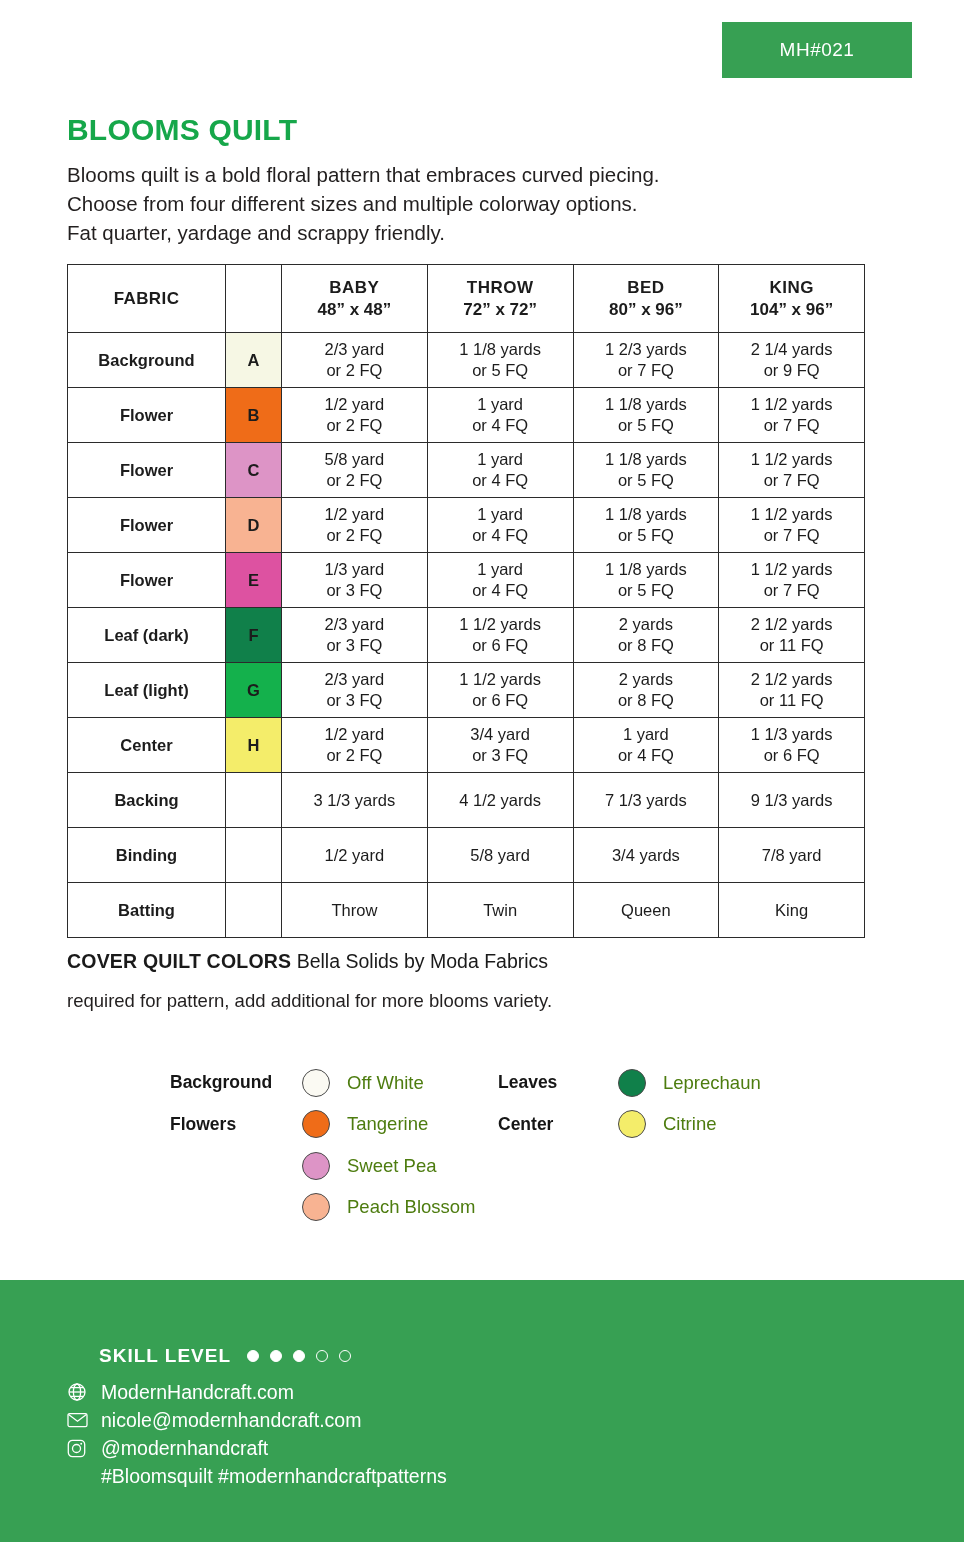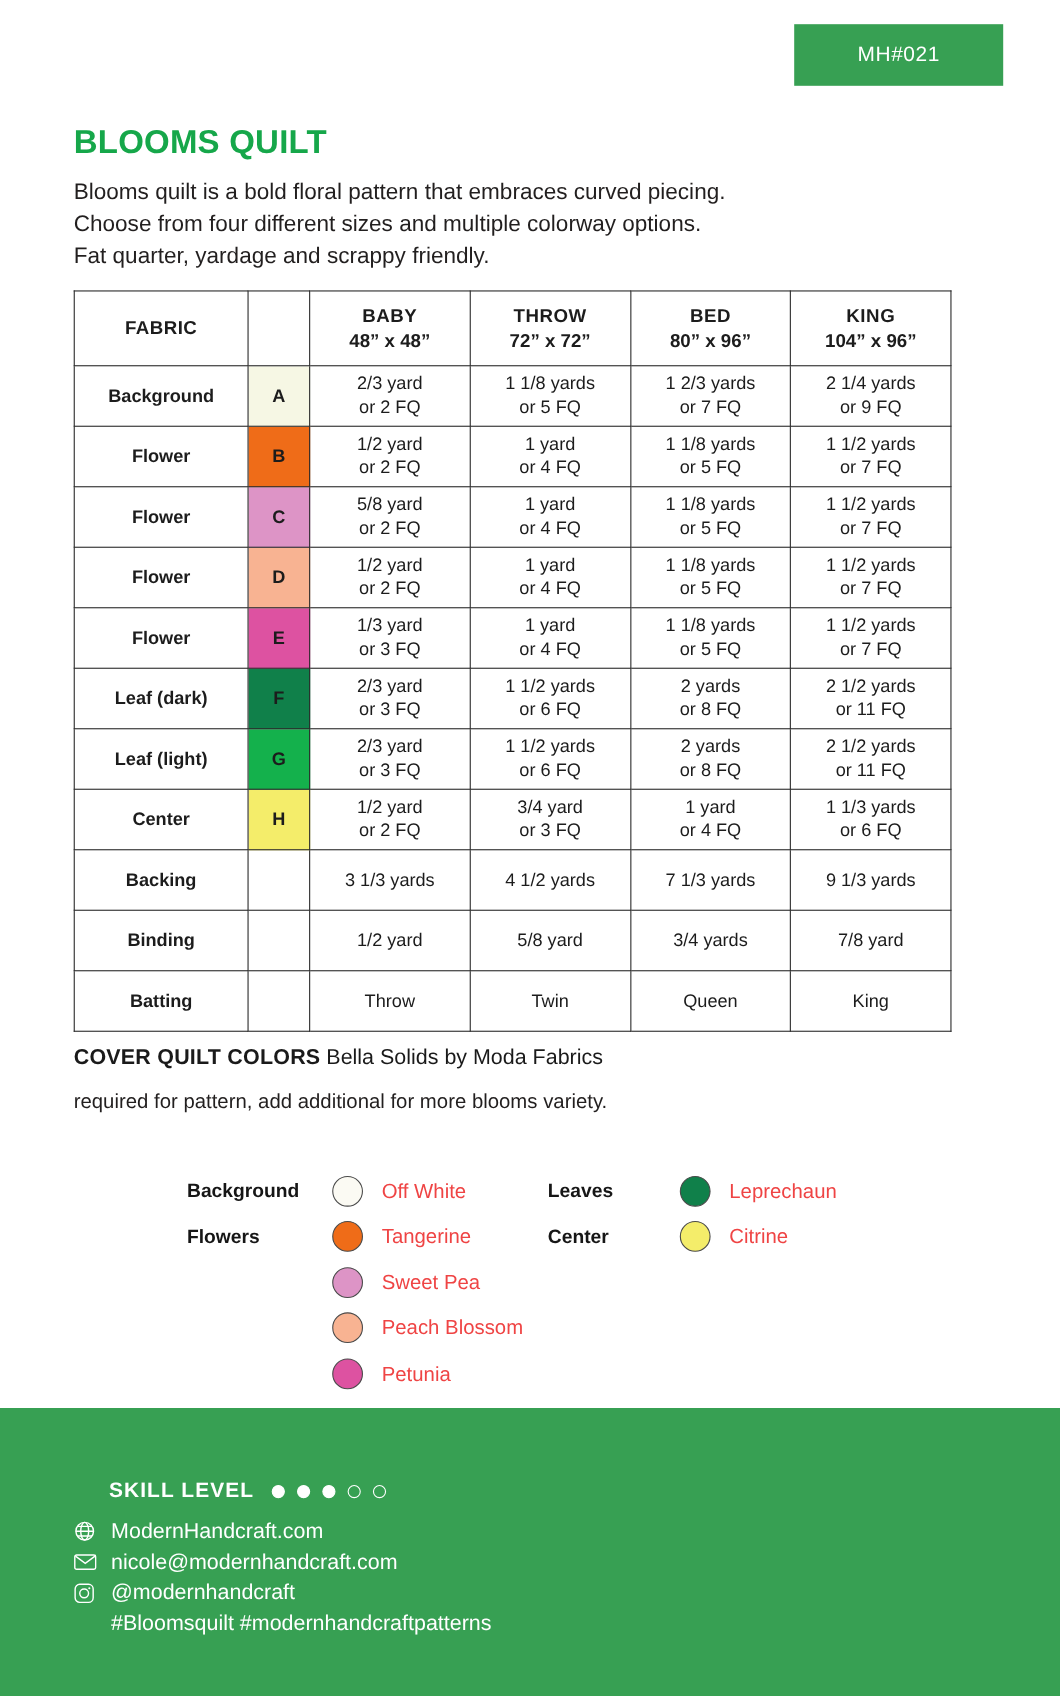--- a/index.html
+++ b/index.html
@@ -78,21 +78,21 @@
   .legend-col { position: absolute; top: 0; }
   .legend-col.left  { left: 0px; }
   .legend-col.right { left: 328px; }
   .legend-row { display: flex; align-items: center; height: 41.5px; }
   .legend-group { width: 132px; font-size: 17.5px; font-weight: 700; color: #161616; }
   .legend-group.right-g { width: 120px; }
   .dot {
     width: 28px; height: 28px; border-radius: 50%;
     border: 1.4px solid #4a4a4a; flex: 0 0 auto;
   }
-  .legend-label { margin-left: 17px; font-size: 18.5px; color: #ef4444; }
+  .legend-label { margin-left: 17px; font-size: 18.5px; color: #4d7c0f; }
 
   
   .footer {
     position: absolute; left: 0; top: 1280px; width: 964px; height: 262px;
     background: #37a053;
   }
   .skill { position: absolute; left: 67px; top: 65px; display: flex; align-items: center; margin-left: 32px; }
   .skill-label { color: #ffffff; font-size: 19px; font-weight: 700; letter-spacing: 1px; }
   .skill-dots { display: flex; align-items: center; margin-left: 16px; }
   .sdot { width: 12px; height: 12px; border-radius: 50%; margin-right: 11px; border: 1.6px solid #ffffff; }
@@ -369,25 +369,20 @@
         <div class="legend-row">
           <div class="legend-group"></div>
           <div class="dot" style="background: rgb(221, 148, 198);"></div>
           <div class="legend-label">Sweet Pea</div>
         </div>
         <div class="legend-row">
           <div class="legend-group"></div>
           <div class="dot" style="background: rgb(248, 179, 146);"></div>
           <div class="legend-label">Peach Blossom</div>
         </div>
-        <div class="legend-row">
-          <div class="legend-group"></div>
-          <div class="dot" style="background: rgb(221, 82, 161);"></div>
-          <div class="legend-label">Petunia</div>
-        </div>
       </div>
     <div class="legend-col right" id="legend-right">
         <div class="legend-row">
           <div class="legend-group right-g">Leaves</div>
           <div class="dot" style="background: rgb(16, 128, 74);"></div>
           <div class="legend-label">Leprechaun</div>
         </div>
         <div class="legend-row">
           <div class="legend-group right-g">Center</div>
           <div class="dot" style="background: rgb(244, 237, 106);"></div>

